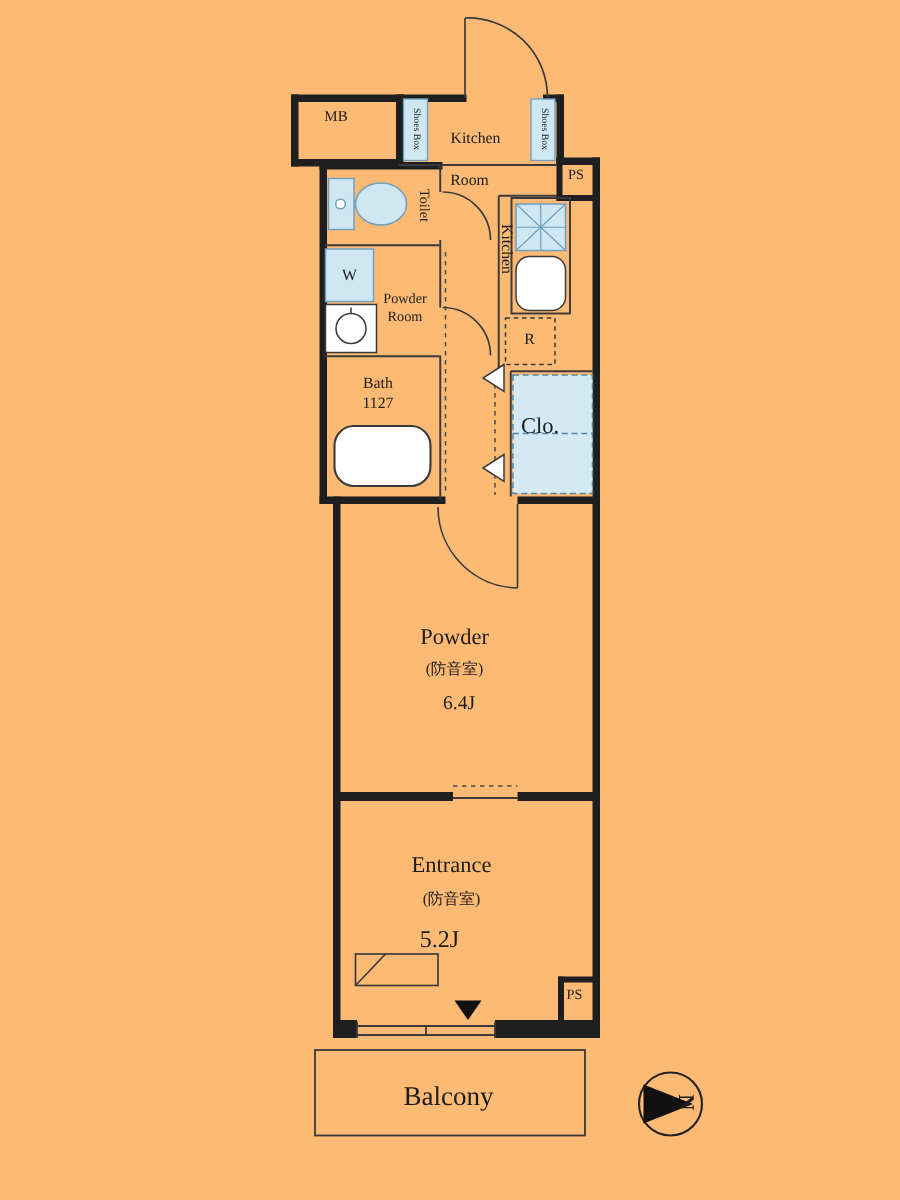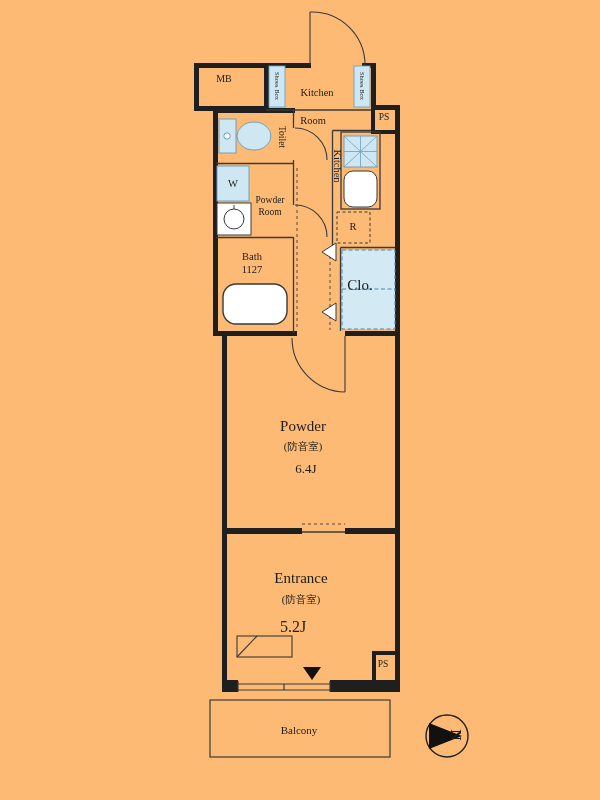--- a/index.html
+++ b/index.html
@@ -160,16 +160,16 @@
 
   <div class="lbl" style="left:303px;top:426px;font-size:15px">Powder</div>
   <div class="lbl" style="left:303px;top:447px;font-size:10.5px">(防音室)</div>
   <div class="lbl" style="left:306px;top:469px;font-size:13px">6.4J</div>
 
   <div class="lbl" style="left:301px;top:578px;font-size:15px">Entrance</div>
   <div class="lbl" style="left:301px;top:600px;font-size:10.5px">(防音室)</div>
   <div class="lbl" style="left:293px;top:627px;font-size:16px">5.2J</div>
 
   <div class="lbl" style="left:383px;top:665px;font-size:9.5px">PS</div>
-  <div class="lbl" style="left:299px;top:731px;font-size:11px">Balcony</div>
+  <div class="lbl" style="left:299px;top:731px;font-size:18px">Balcony</div>
   <div class="lbl v" style="left:456px;top:735px;font-size:15px;font-weight:bold">N</div>
 
 </div>
 
 </body></html>

